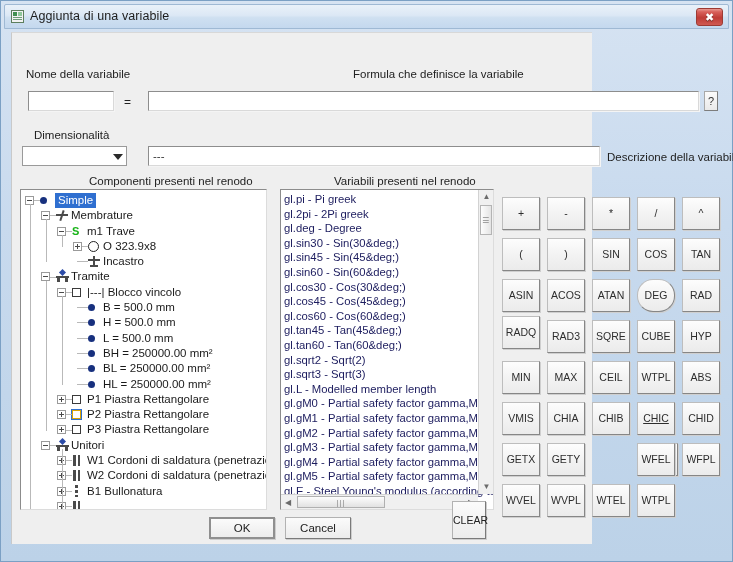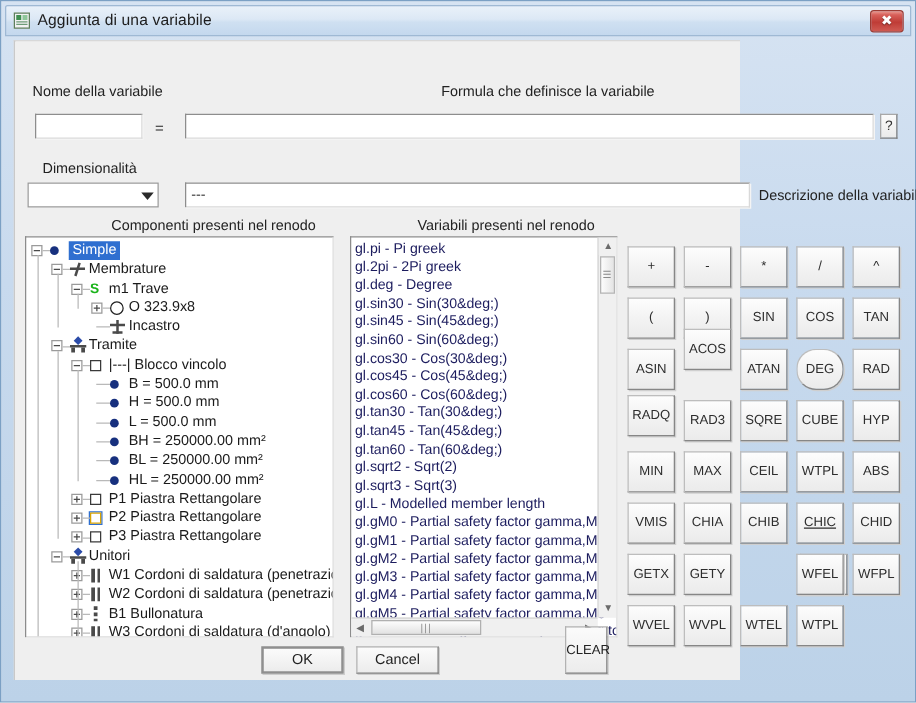--- a/index.html
+++ b/index.html
@@ -290,21 +290,20 @@
               <span style="position:absolute;left:3px;top:10px;width:2.5px;height:2px;background:#4a4a4a;display:block"></span>
             </span>
             <span class="tx" style="left: 66px;">B1 Bullonatura</span>
           </div>
           <div class="trow">
             <span class="exp plus" style="left: 36px;"></span>
             <span class="ic bar2" style="left: 51px;">
               <b style="left:1px"></b>
               <b style="left:5.5px"></b>
             </span>
-            <span class="tx" style="left: 66px;">W3 Cordoni di saldatura (d'angolo)</span>
           </div>
           <div class="vline" style="left: 9px; top: 14px; height: 333.6px;"></div>
           <div class="vline" style="left: 25px; top: 29.3px; height: 42.9px;"></div>
           <div class="vline" style="left: 41px; top: 44.6px; height: 12.3px;"></div>
           <div class="vline" style="left: 25px; top: 90.5px; height: 150px;"></div>
           <div class="vline" style="left: 41px; top: 105.8px; height: 88.8px;"></div>
           <div class="vline" style="left: 41px; top: 258.8px; height: 73.5px;"></div>
           <div class="hline" style="left: 13px; width: 6px; top: 10px;"></div>
           <div class="hline" style="left: 29px; width: 6px; top: 25.3px;"></div>
           <div class="hline" style="left: 45px; width: 6px; top: 40.6px;"></div>
@@ -333,21 +332,20 @@
       <div class="listbox" id="var-list">
           <div>gl.pi  -  Pi greek</div>
           <div>gl.2pi  -  2Pi greek</div>
           <div>gl.deg  -  Degree</div>
           <div>gl.sin30  -  Sin(30&amp;deg;)</div>
           <div>gl.sin45  -  Sin(45&amp;deg;)</div>
           <div>gl.sin60  -  Sin(60&amp;deg;)</div>
           <div>gl.cos30  -  Cos(30&amp;deg;)</div>
           <div>gl.cos45  -  Cos(45&amp;deg;)</div>
           <div>gl.cos60  -  Cos(60&amp;deg;)</div>
-          <div>gl.tan30  -  Tan(30&amp;deg;)</div>
           <div>gl.tan45  -  Tan(45&amp;deg;)</div>
           <div>gl.tan60  -  Tan(60&amp;deg;)</div>
           <div>gl.sqrt2  -  Sqrt(2)</div>
           <div>gl.sqrt3  -  Sqrt(3)</div>
           <div>gl.L  -  Modelled member length</div>
           <div>gl.gM0  -  Partial safety factor gamma,M0</div>
           <div>gl.gM1  -  Partial safety factor gamma,M1</div>
           <div>gl.gM2  -  Partial safety factor gamma,M2</div>
           <div>gl.gM3  -  Partial safety factor gamma,M3</div>
           <div>gl.gM4  -  Partial safety factor gamma,M4</div>
@@ -377,21 +375,21 @@
         <div class="key" style="left: 535px; top: 164px;">-</div>
         <div class="key" style="left: 580px; top: 164px;">*</div>
         <div class="key" style="left: 625px; top: 164px;">/</div>
         <div class="key" style="left: 670px; top: 164px;">^</div>
         <div class="key" style="left: 490px; top: 205px;">(</div>
         <div class="key" style="left: 535px; top: 205px;">)</div>
         <div class="key" style="left: 580px; top: 205px;">SIN</div>
         <div class="key" style="left: 625px; top: 205px;">COS</div>
         <div class="key" style="left: 670px; top: 205px;">TAN</div>
         <div class="key" style="left: 490px; top: 246px;">ASIN</div>
-        <div class="key" style="left: 535px; top: 230px;">ACOS</div>
+        <div class="key" style="left: 535px; top: 246px;">ACOS</div>
         <div class="key" style="left: 580px; top: 246px;">ATAN</div>
         <div class="key" style="left: 625px; top: 246px; border-radius: 16px;">DEG</div>
         <div class="key" style="left: 670px; top: 246px;">RAD</div>
         <div class="key" style="left: 490px; top: 283px;">RADQ</div>
         <div class="key" style="left: 535px; top: 287px;">RAD3</div>
         <div class="key" style="left: 580px; top: 287px;">SQRE</div>
         <div class="key" style="left: 625px; top: 287px;">CUBE</div>
         <div class="key" style="left: 670px; top: 287px;">HYP</div>
         <div class="key" style="left: 490px; top: 328px;">MIN</div>
         <div class="key" style="left: 535px; top: 328px;">MAX</div>

